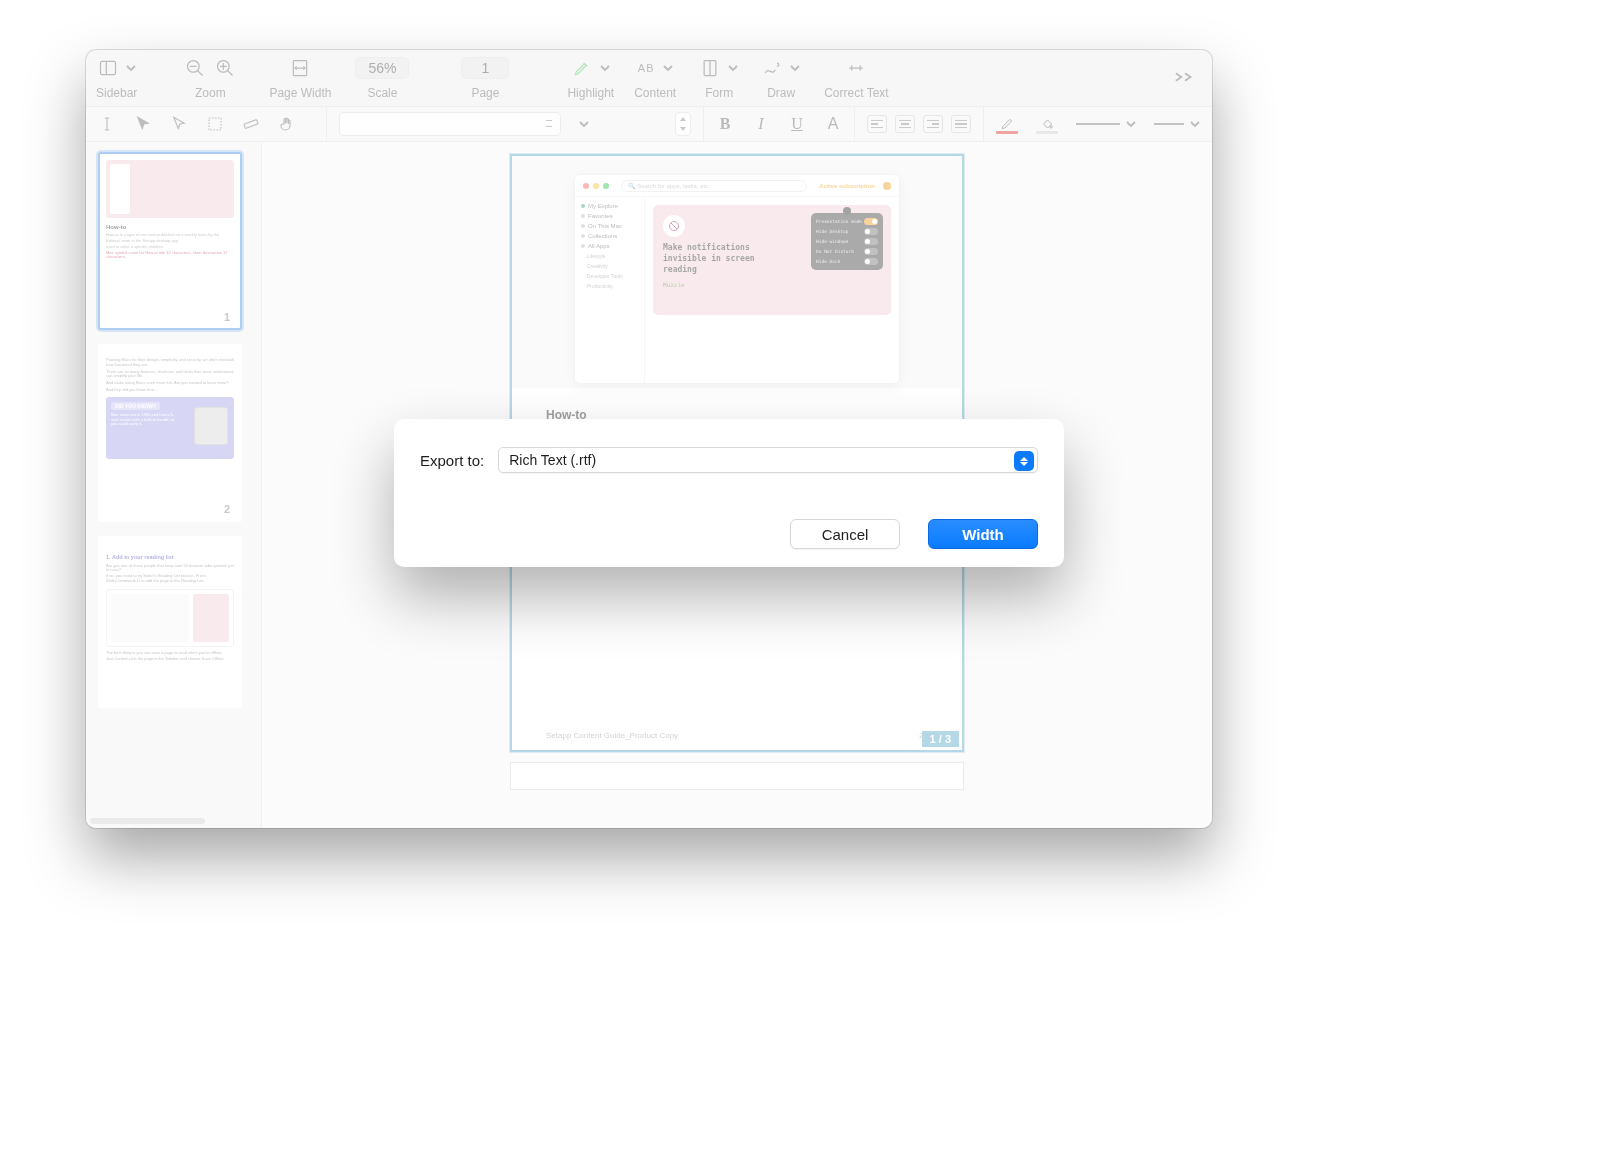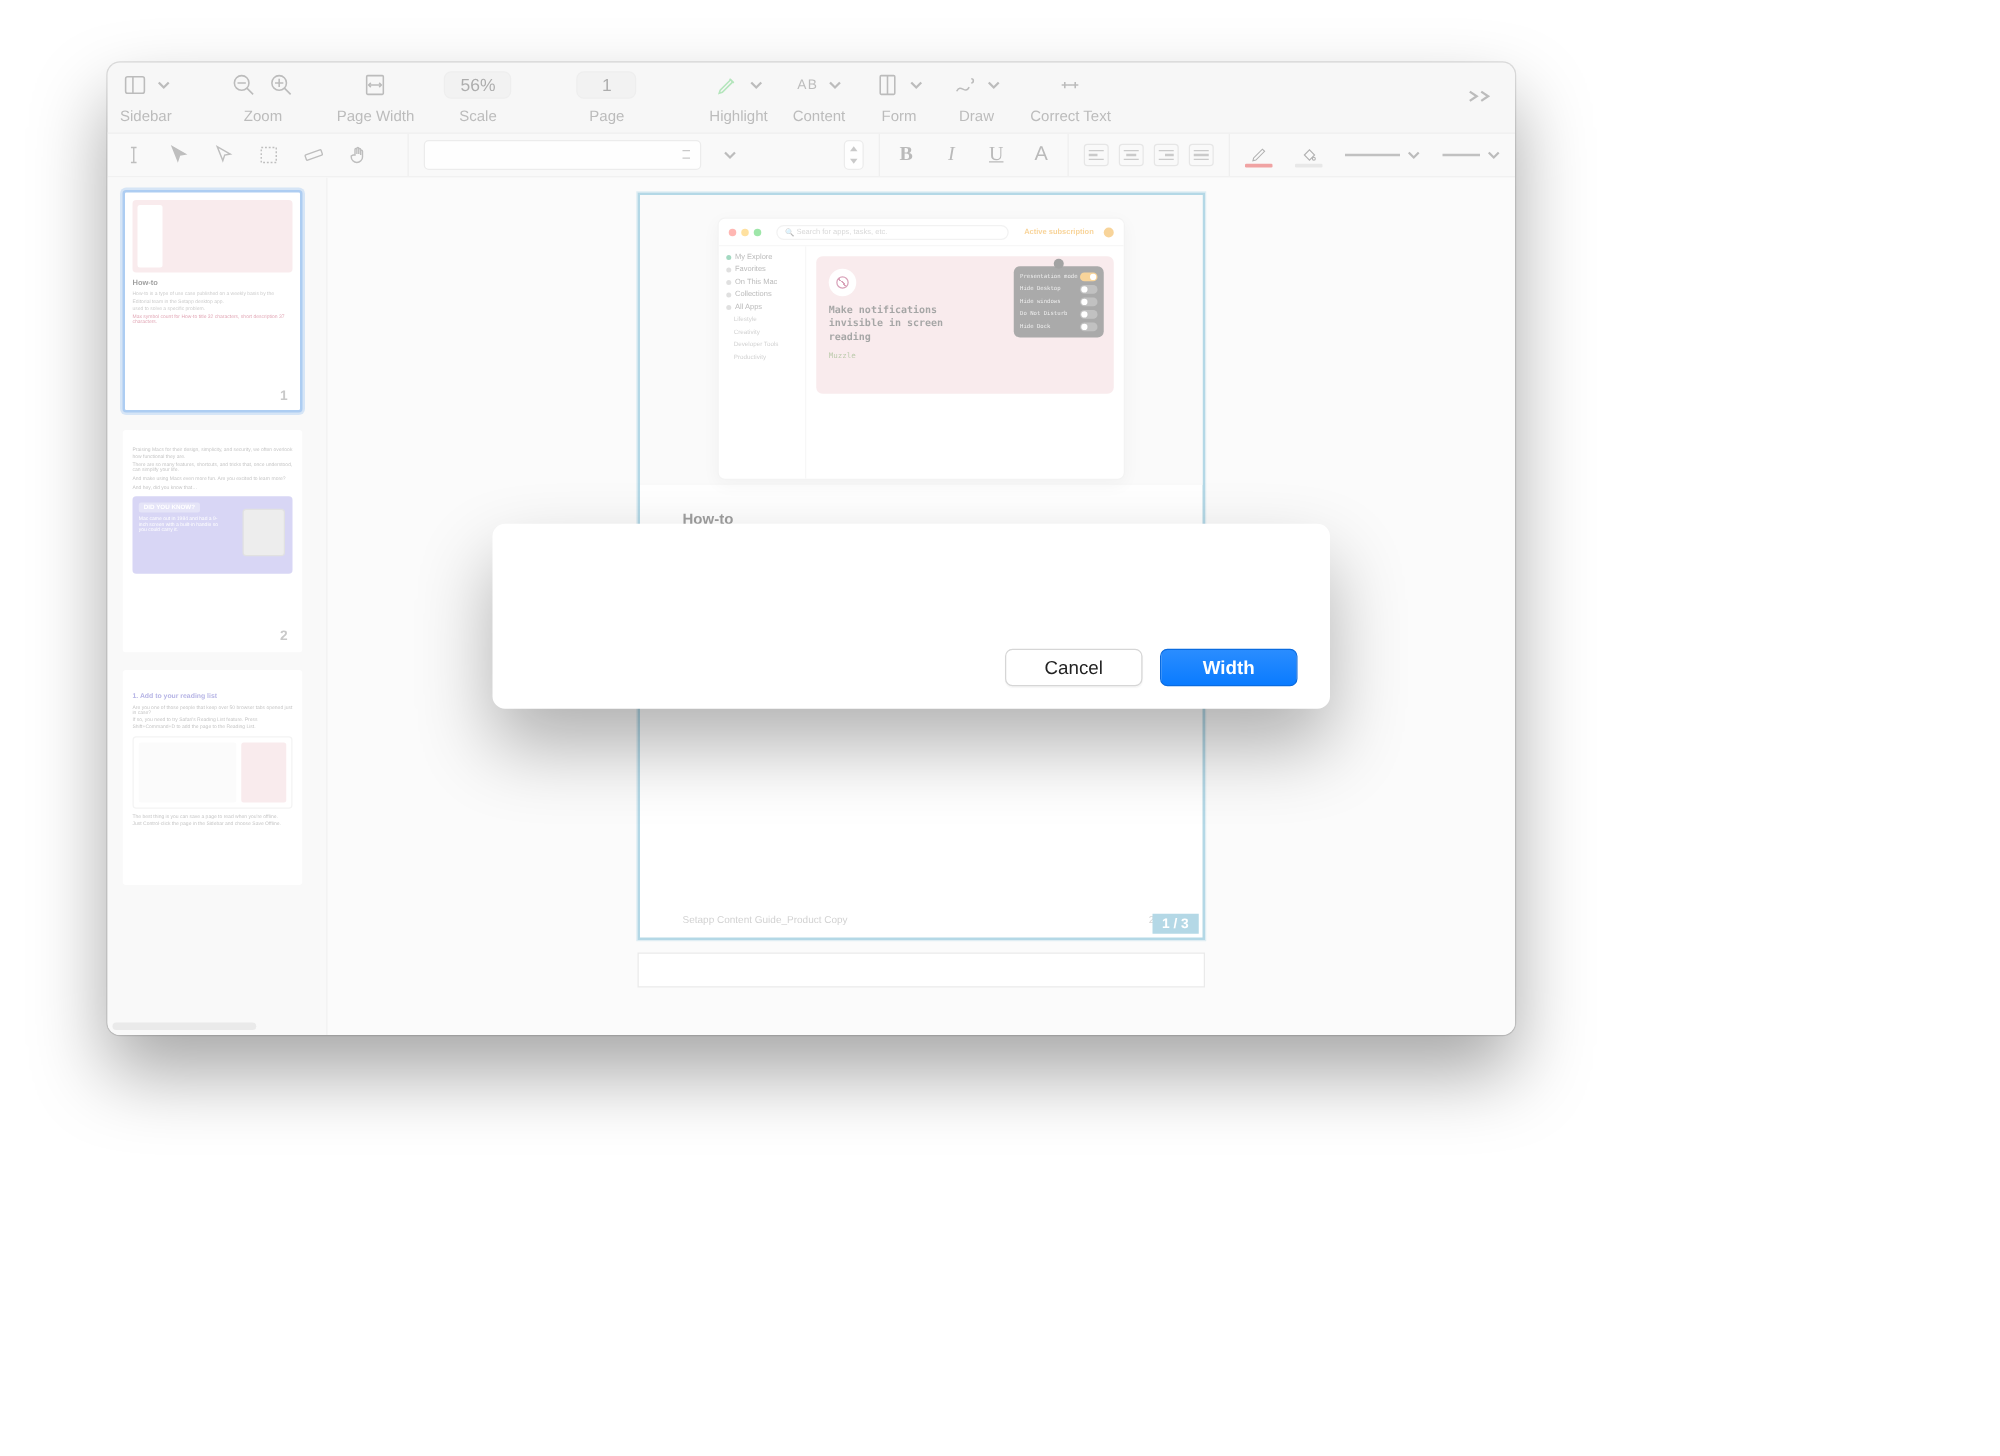--- a/index.html
+++ b/index.html
@@ -410,21 +410,21 @@
   }
   .sheet-select .caret::before,
   .sheet-select .caret::after{
     content:"";width:0;height:0;
     border-left:4px solid transparent;border-right:4px solid transparent;
   }
   .sheet-select .caret::before{border-bottom:4px solid #fff;}
   .sheet-select .caret::after{border-top:4px solid #fff;}
   .sheet-buttons{
     margin-top:auto;
-    display:flex; justify-content:flex-end; gap:14px;
+    display:flex; justify-content:flex-end; gap:28px;
   }
   .btn {
     min-width: 110px;
     height: 30px;
     border-radius: 6px;
     font-size:15px;
     display:flex;align-items:center;justify-content:center;
     padding:0 18px;
     cursor:default;
   }
@@ -824,20 +824,27 @@
         <div class="indicator">1 / 3</div>
       </div>
 
       <div class="page next"></div>
     </div>
   </div>
 
   <div class="dim"></div>
 
   <div class="sheet">
+    <div class="sheet-row">
+      <span class="sheet-label">Export to:</span>
+      <div class="sheet-select">
+        <span>Rich Text (.rtf)</span>
+        <span class="caret"></span>
+      </div>
+    </div>
     <div class="sheet-buttons">
       <div class="btn btn-default">
         <span>Cancel</span>
       </div>
       <div class="btn btn-primary">
         <span>Width</span>
       </div>
     </div>
   </div>
 

